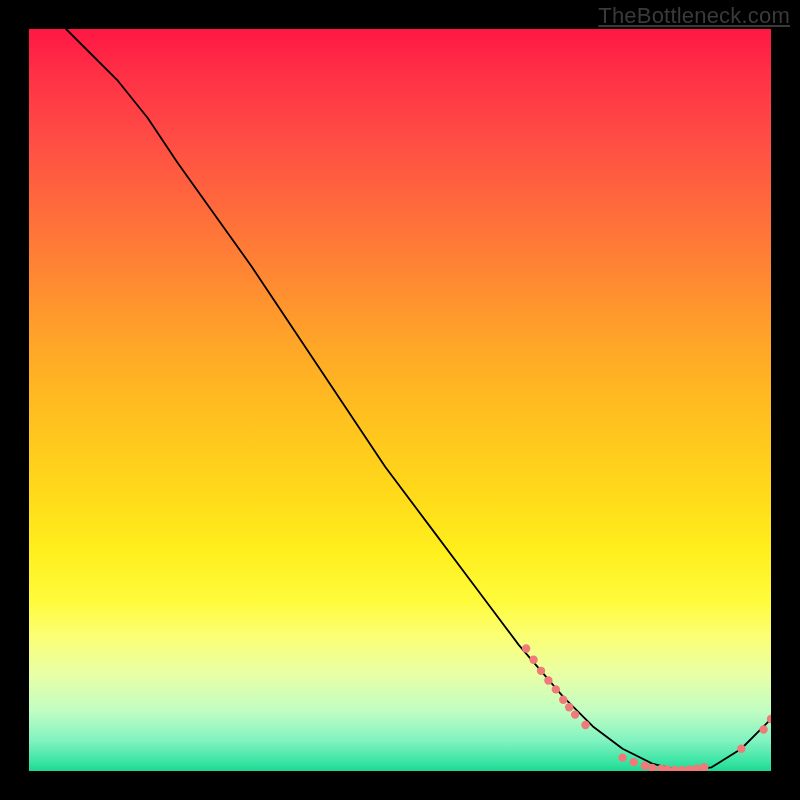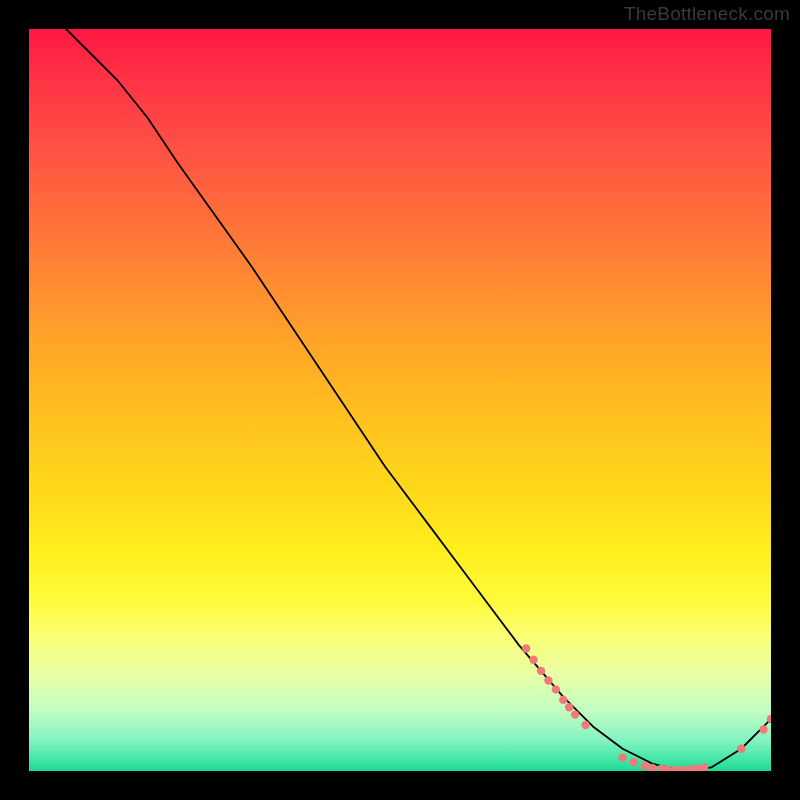--- a/index.html
+++ b/index.html
@@ -15,24 +15,25 @@
     position: relative;
     width: 800px;
     height: 800px;
     background: #000000;
   }
   .watermark {
     position: absolute;
     top: 3px;
     right: 10px;
     color: #3a3a3a;
-    font-size: 19px;
+    font-size: 22px;
     font-weight: 500;
     letter-spacing: 0.2px;
     user-select: none;
+    text-decoration: underline;
   }
   .plot {
     position: absolute;
     top: 29px;
     left: 29px;
     width: 742px;
     height: 742px;
     background: linear-gradient(
       to bottom,
       #ff1744 0%,

